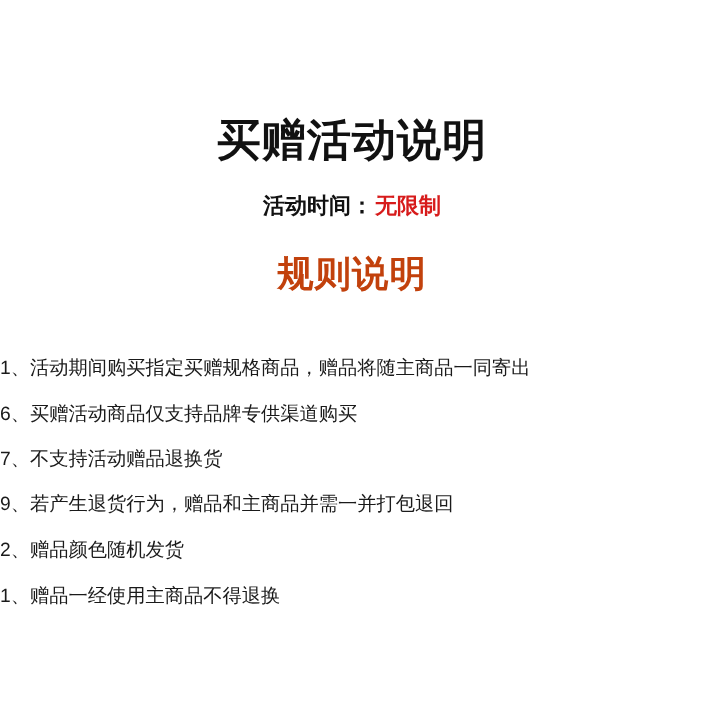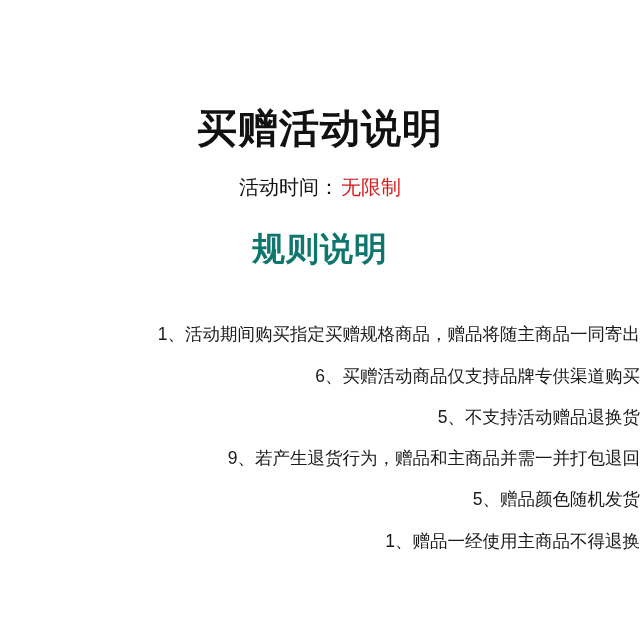--- a/index.html
+++ b/index.html
@@ -27,51 +27,51 @@
     font-size: 40px;
     font-weight: bold;
     letter-spacing: 1px;
     color: #111111;
     line-height: 1.2;
     margin: 0;
   }
   .period-line {
     margin-top: 22px;
     font-size: 20px;
-    font-weight: normal;
+    font-weight: bold;
     color: #111111;
     display: flex;
     align-items: baseline;
     justify-content: center;
   }
   .period-label {
     color: #111111;
   }
   .period-value {
     color: #d71b1b;
     margin-left: 2px;
   }
   .rules-title {
     margin-top: 26px;
     font-size: 33px;
     font-weight: bold;
-    color: #0f766e;
+    color: #c2410c;
     letter-spacing: 1px;
   }
   .rules-list {
     margin: 0;
     padding: 0;
     list-style: none;
     width: 100%;
     margin-top: 22px;
   }
   .rule-item {
     font-size: 17.5px;
     color: #1a1a1a;
-    text-align: right;
+    text-align: left;
     line-height: 1.5;
     margin-bottom: 15px;
     white-space: nowrap;
   }
 </style>
 </head>
 <body>
 
 <div class="page">
 
@@ -80,19 +80,19 @@
   <div class="period-line">
     <span class="period-label">活动时间：</span>
     <span class="period-value">无限制</span>
   </div>
 
   <h2 class="rules-title">规则说明</h2>
 
   <ul class="rules-list">
     <li class="rule-item">1、活动期间购买指定买赠规格商品，赠品将随主商品一同寄出</li>
     <li class="rule-item">6、买赠活动商品仅支持品牌专供渠道购买</li>
-    <li class="rule-item">5、不支持活动赠品退换货</li>
+    <li class="rule-item">7、不支持活动赠品退换货</li>
     <li class="rule-item">9、若产生退货行为，赠品和主商品并需一并打包退回</li>
-    <li class="rule-item">5、赠品颜色随机发货</li>
+    <li class="rule-item">2、赠品颜色随机发货</li>
     <li class="rule-item">1、赠品一经使用主商品不得退换</li>
   </ul>
 
 </div>
 
 </body></html>

